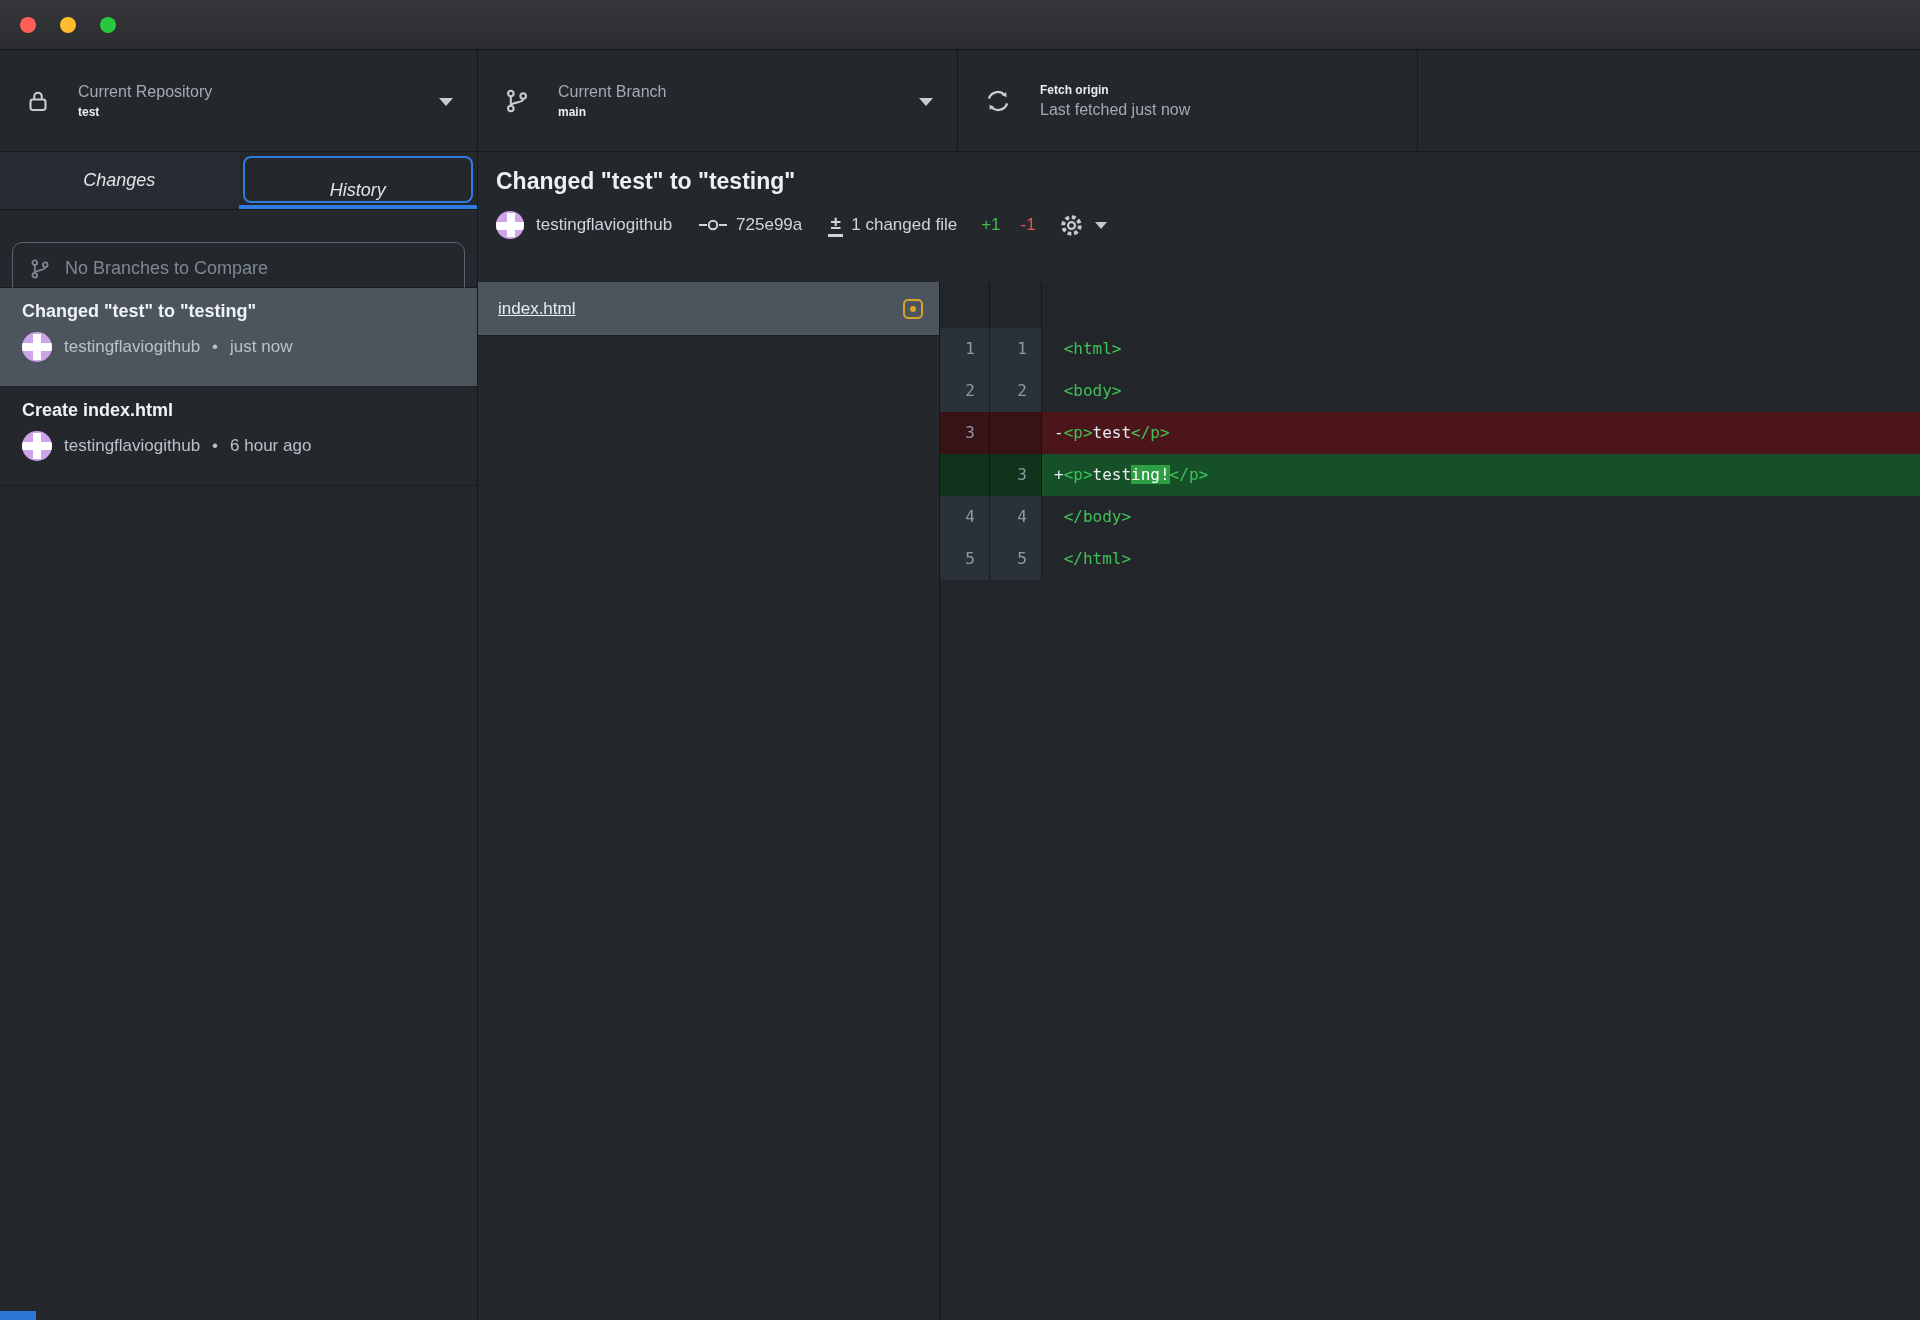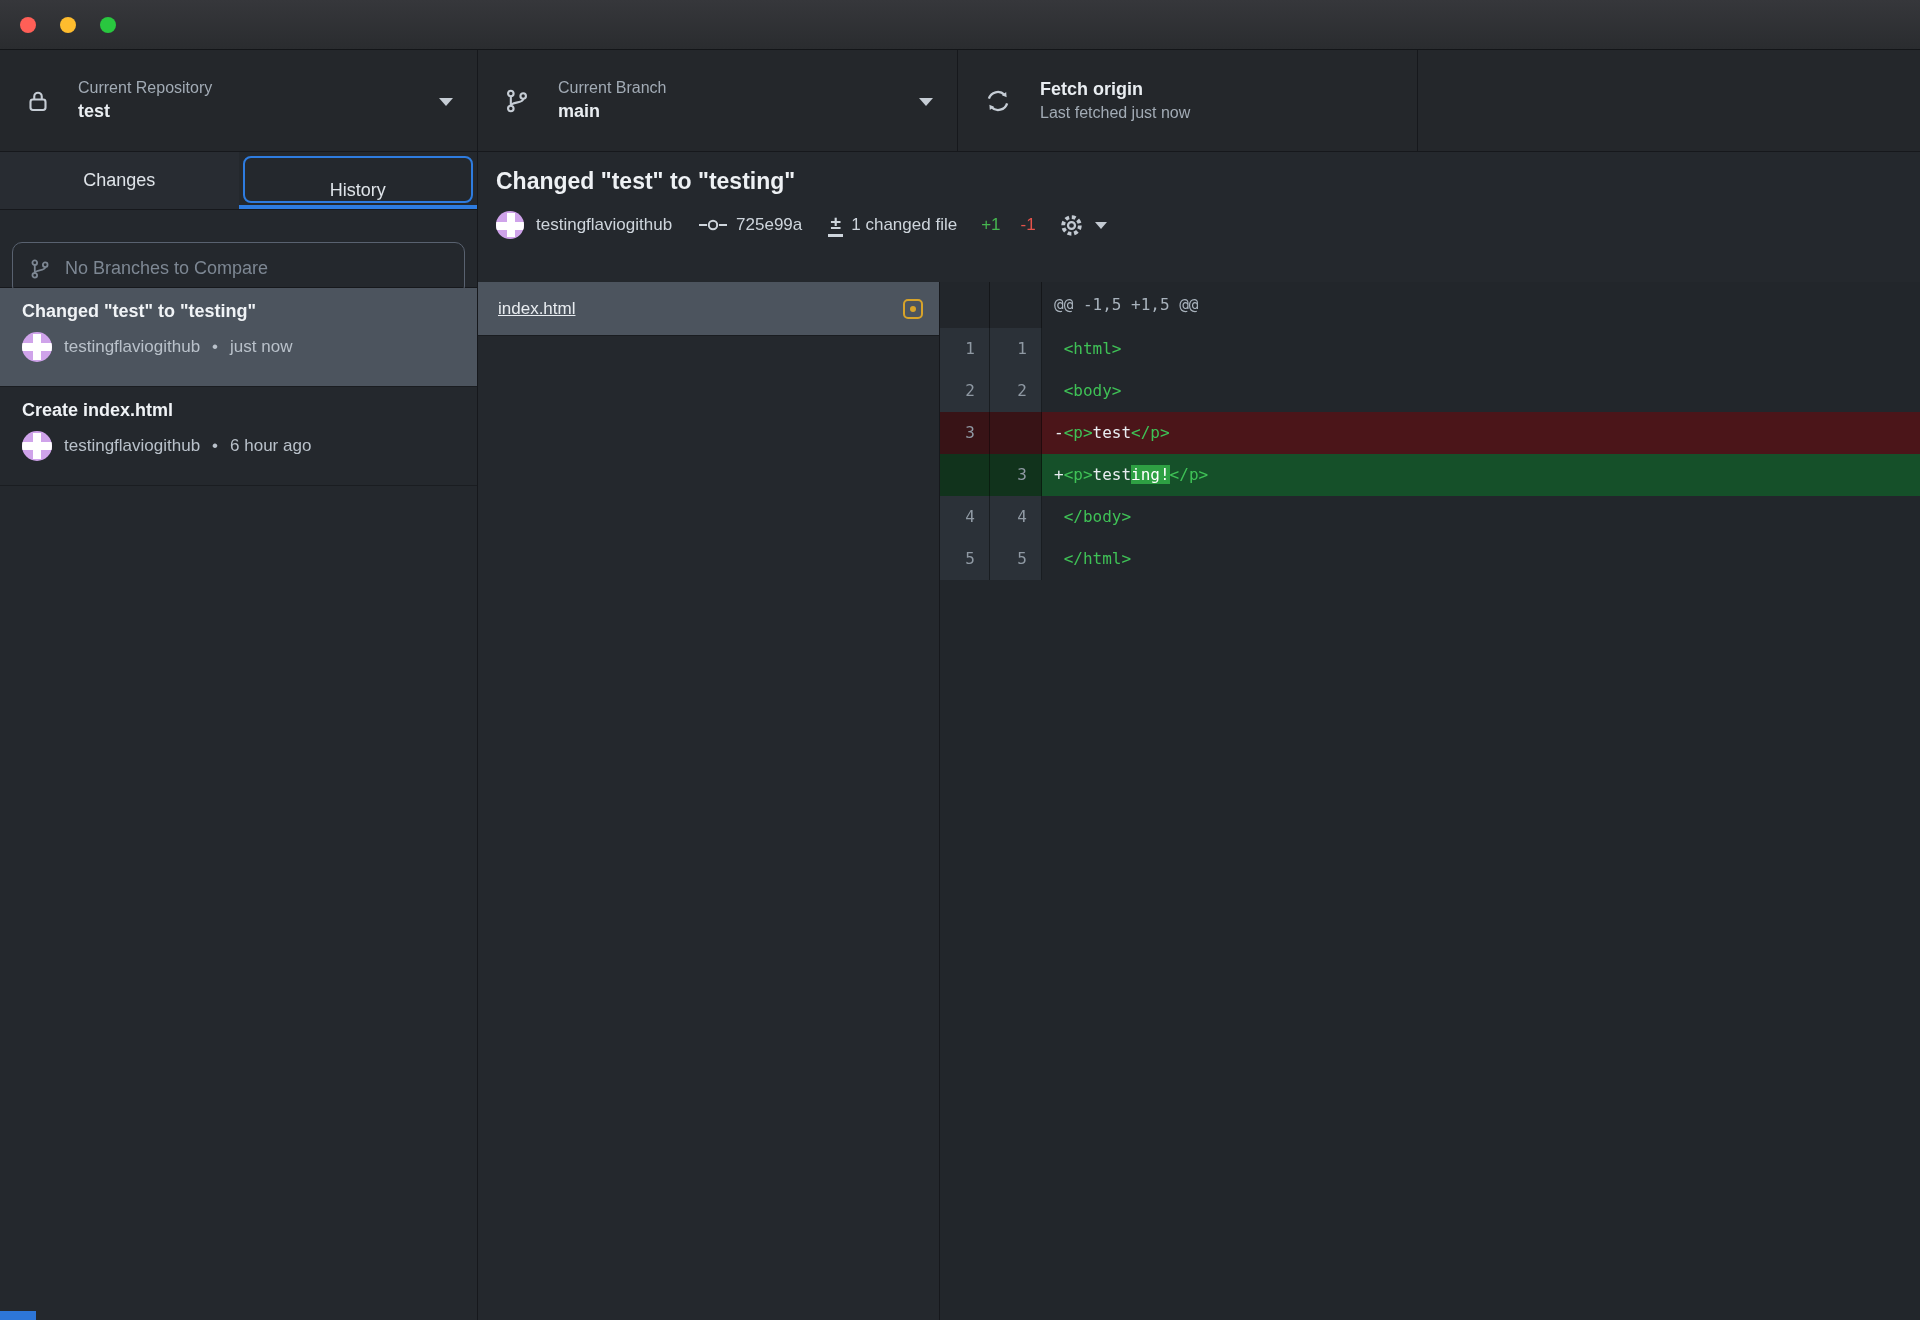--- a/index.html
+++ b/index.html
@@ -43,35 +43,35 @@
     border-bottom:1px solid var(--border-dark);}
   .tb-section{display:flex;align-items:center;border-right:1px solid var(--border-dark);
     position:relative;padding:0 26px;cursor:pointer;}
   .tb-repo{width:478px;}
   .tb-branch{width:480px;}
   .tb-fetch{width:460px;}
   .tb-rest{flex:1;}
   .tb-icon{flex:none;margin-right:28px;color:#c6cdd5;display:flex;align-items:center;}
   .tb-text{display:flex;flex-direction:column;gap:4px;min-width:0;}
   .tb-label{font-size:16px;color:var(--text-dim);}
-  .tb-value{font-size:18px;font-weight:bold;color:var(--text);}
+  .tb-value{font-size:12px;font-weight:bold;color:var(--text);}
   .caret{position:absolute;right:24px;top:50%;margin-top:-3px;width:0;height:0;
     border-left:7px solid transparent;border-right:7px solid transparent;
     border-top:8px solid #c6cdd5;}
 
   
   .app{flex:1;display:flex;min-height:0;}
   .sidebar{width:478px;flex:none;background:var(--bg);border-right:1px solid var(--border-dark);
     display:flex;flex-direction:column;position:relative;}
   .main{flex:1;display:flex;flex-direction:column;min-width:0;}
 
   
   .tabs{height:58px;flex:none;display:flex;background:#282c32;border-bottom:1px solid var(--border-dark);}
   .tab{flex:1;display:flex;align-items:center;justify-content:center;
-    font-size:18px;color:#dfe4e9;cursor:pointer;}
+    font-size:18px;color:#dfe4e9;cursor:pointer;font-style:italic;}
   .tab-history{position:relative;border-bottom:4px solid var(--blue);background:var(--bg);}
   .tab-history .tab-inner{position:absolute;left:4px;right:4px;top:4px;bottom:2px;
     border:2px solid var(--blue);border-radius:8px;background:var(--bg);
     display:flex;align-items:flex-end;justify-content:center;}
 
   
   .compare-wrap{height:78px;flex:none;display:flex;align-items:center;padding:0 12px;
     border-bottom:1px solid var(--border-dark);}
   .compare-box{flex:1;height:54px;border:1.5px solid #596270;border-radius:10px;
     display:flex;align-items:center;padding:0 16px;gap:14px;cursor:text;margin-top:40px;}
@@ -296,21 +296,20 @@
           <div class="file-row selected">
             <span class="file-name">index.html</span>
             <span class="mod-icon"></span>
           </div>
         </div>
 
         <div class="diff">
           <div class="drow hunk">
             <div class="gut" style="background:transparent"></div>
             <div class="gut" style="background:transparent"></div>
-            <div class="dcode" style="color:var(--hunk-text)">@@ -1,5 +1,5 @@</div>
           </div>
           <div>
               <div class="drow ctx">
                 <div class="gut">1</div>
                 <div class="gut">1</div>
                 <div class="dcode"><span> </span><span class="seg-tag">&lt;html&gt;</span></div>
               </div>
               <div class="drow ctx">
                 <div class="gut">2</div>
                 <div class="gut">2</div>

